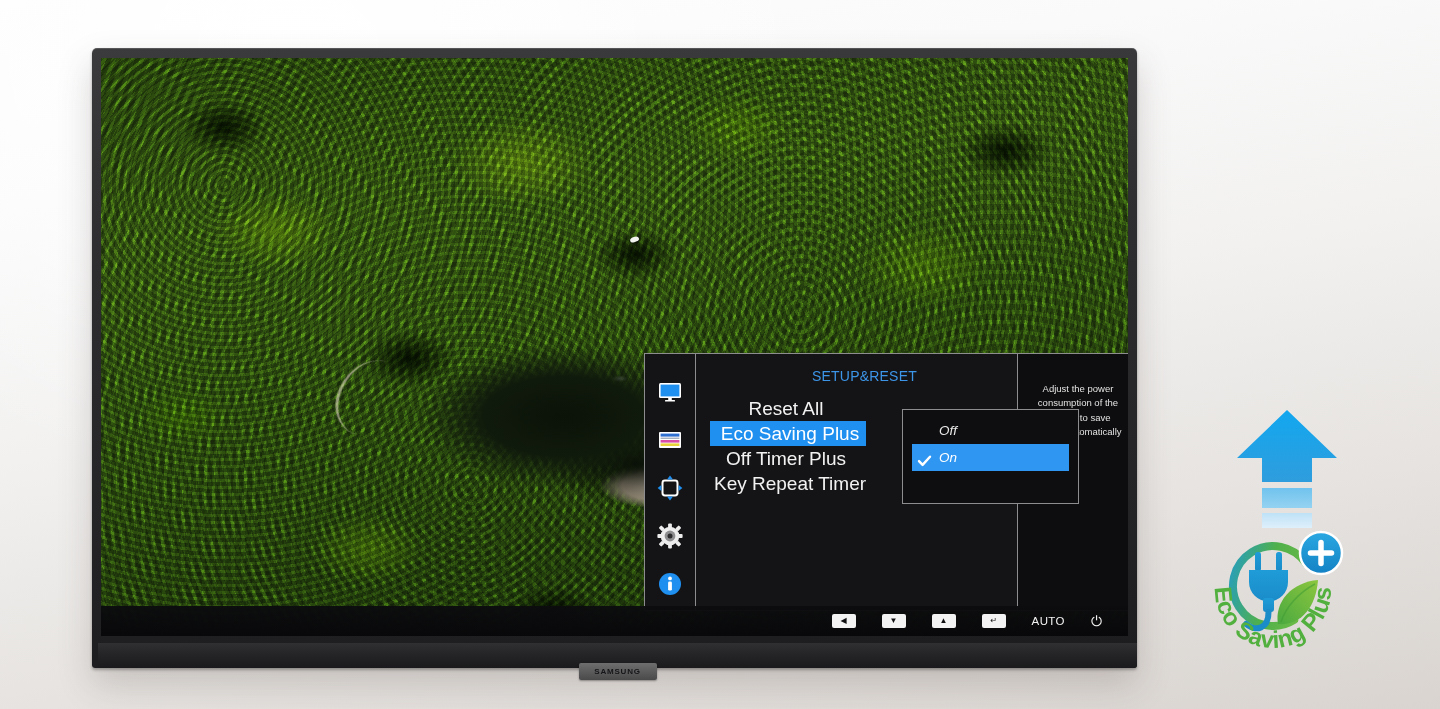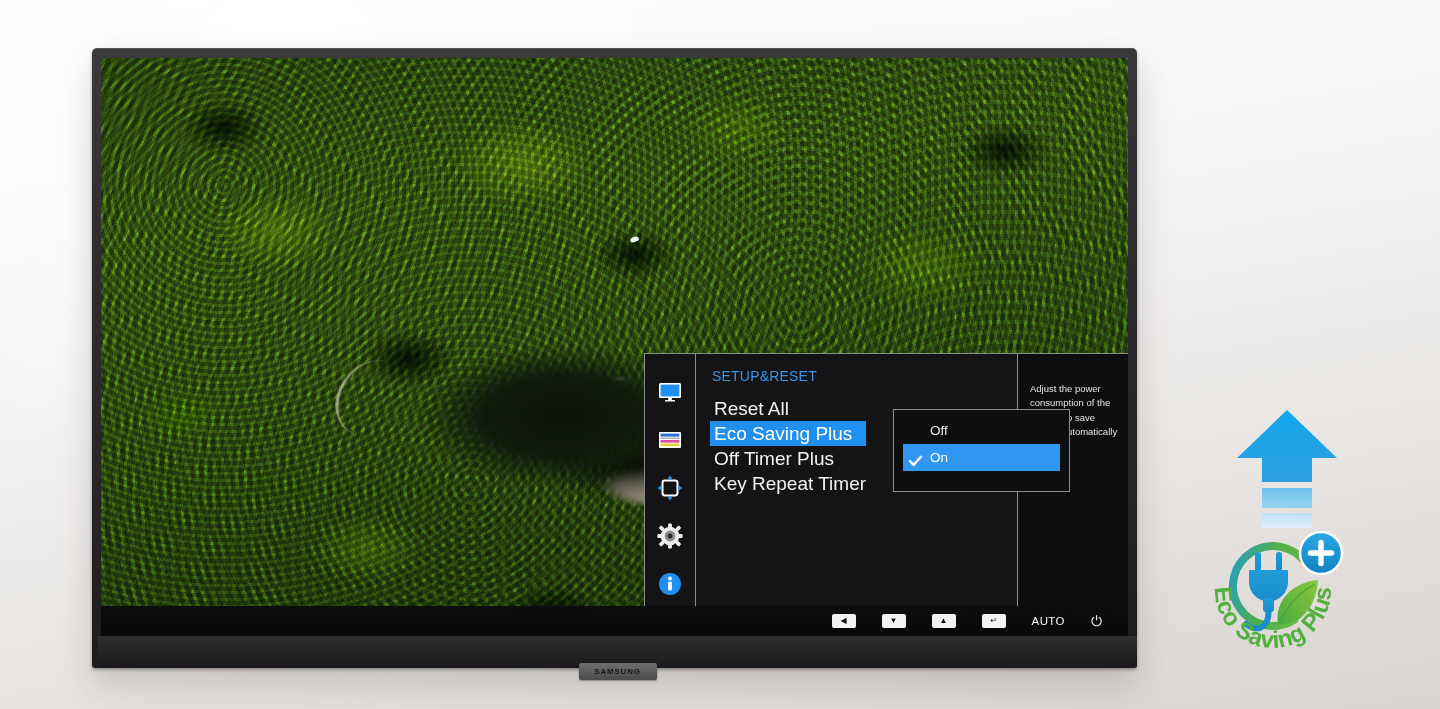--- a/index.html
+++ b/index.html
@@ -40,20 +40,21 @@
   }
 
   #screen {
     position: absolute;
     left: 9px;
     top: 10px;
     right: 9px;
     bottom: 32px;
     overflow: hidden;
     background: #eab308;
+    text-align: center;
   }
 
   
   #forest {
     position: absolute;
     inset: 0;
     background-color: #44601f;
     background-image:
       
       radial-gradient(ellipse 190px 95px at 45% 62%, #0b1208 0%, #101a0c 42%, rgba(22,34,14,0) 76%),
@@ -124,21 +125,21 @@
     border-radius: 60% 0 0 40%;
     transform: rotate(12deg);
     filter: blur(.6px);
   }
 
   
   #bottom-bezel {
     position: absolute;
     left: 6px; right: 0;
     bottom: 0;
-    height: 32px;
+    height: 25px;
     background: linear-gradient(180deg, #303032 0%, #262628 40%, #1a1a1c 100%);
     border-radius: 0 0 3px 3px;
     margin-top: 12px;
   }
   #brand-plate {
     position: absolute;
     left: 50%;
     transform: translateX(-50%);
     bottom: -12px;
     width: 78px;
@@ -218,27 +219,28 @@
     background: #1f8ff0;
     color: #ffffff;
     width: 156px;
     margin-left: -2px;
     padding-left: 4px;
   }
 
   
   #osd-submenu {
     position: absolute;
-    left: 197px;
+    left: 206px;
     top: 55px;
     width: 177px;
-    height: 83px;
+    height: 95px;
     background: #0e0e10;
     border: 1px solid #8d8d90;
     padding: 7px 9px;
+    font-style: italic;
   }
   .sub-item {
     height: 27px;
     line-height: 27px;
     display: flex;
     align-items: center;
     font-size: 13.5px;
     color: #e9e9e9;
     padding-left: 27px;
     position: relative;

